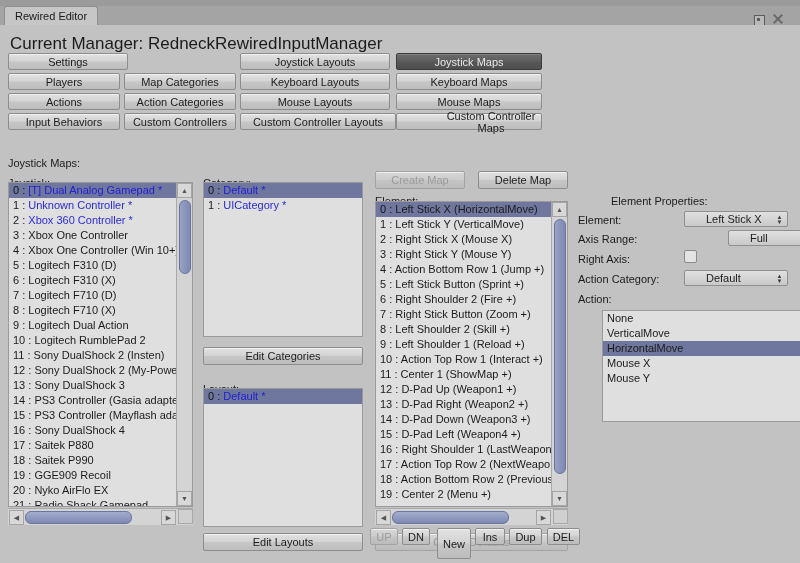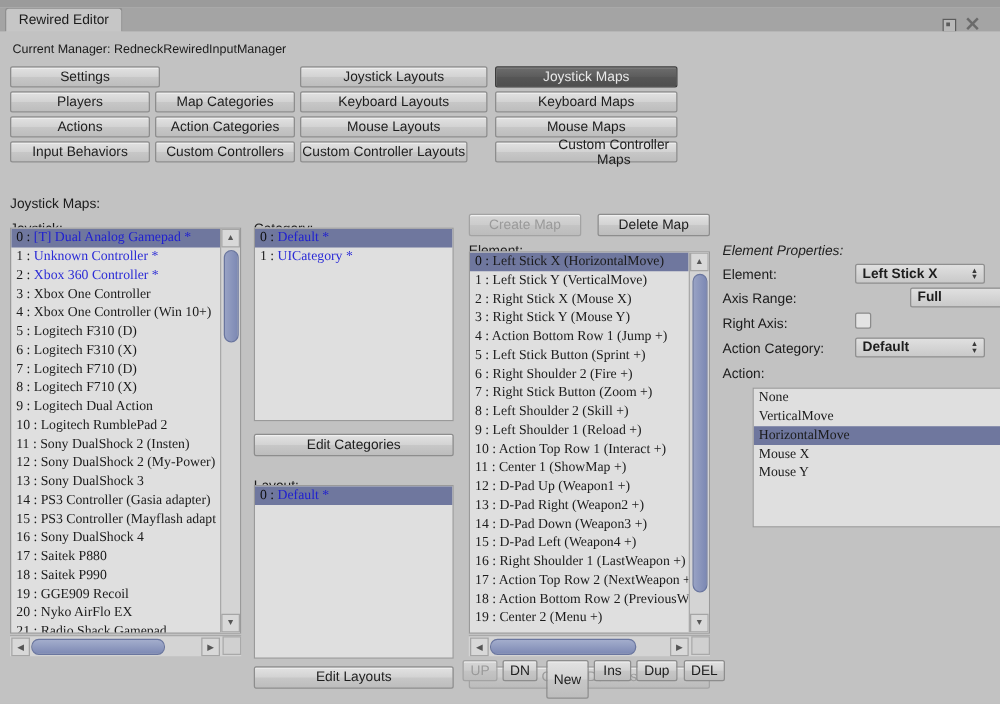--- a/index.html
+++ b/index.html
@@ -46,21 +46,21 @@
   .btn.active{
     background:linear-gradient(to bottom,#6d6d6d 0%,#5c5c5c 50%,#565656 52%,#4f4f4f 100%);
     border:1px solid #3c3c3c;color:#e8e8e8;box-shadow:inset 0 1px 0 #7d7d7d;}
   .btn.disabled{color:#9a9a9a;
     background:linear-gradient(to bottom,#d6d6d6 0%,#cccccc 48%,#c4c4c4 52%,#bcbcbc 100%);
     border-color:#a3a3a3;}
 
   
   .listbox{position:absolute;box-sizing:border-box;background:#dfdfdf;
     border:1px solid #9a9a9a;overflow:hidden;}
-  .listbox .inner{position:absolute;left:0;top:0;right:0;bottom:0;overflow:hidden;font-family:Liberation Serif, serif;}
+  .listbox .inner{position:absolute;left:0;top:0;right:0;bottom:0;overflow:hidden;}
   .row{height:15px;line-height:15px;padding-left:4px;font-size:11px;color:#1b1b1b;
     white-space:nowrap;overflow:hidden;}
   .row.sel{background:#6f779e;}
   .row .blue{color:#2b2bd6;}
   .row.sel .blue{color:#2020d0;}
   .row.sel .idx{color:#111;}
 
   
   .vsb{position:absolute;width:15px;background:#d4d4d4;border-left:1px solid #a9a9a9;}
   .hsb{position:absolute;height:15px;background:#d4d4d4;border-top:1px solid #a9a9a9;}
@@ -68,21 +68,21 @@
     display:flex;align-items:center;justify-content:center;font-size:7px;color:#555;}
   .thumb{position:absolute;background:linear-gradient(to right,#98a2c4,#7d89b4);
     border:1px solid #6a769f;border-radius:6px;}
   .thumb-h{position:absolute;background:linear-gradient(to bottom,#a3adcc,#7d89b4);
     border:1px solid #6a769f;border-radius:6px;}
 
   
   .popup{position:absolute;box-sizing:border-box;height:16px;
     background:linear-gradient(to bottom,#e0e0e0,#c9c9c9);
     border:1px solid #8f8f8f;border-radius:2px;font-size:11px;color:#1d1d1d;
-    padding-left:5px;line-height:14px;font-weight:bold;}
+    padding-left:21px;line-height:14px;}
   .popup .arrows{position:absolute;right:4px;top:1px;width:7px;height:13px;
     display:flex;flex-direction:column;align-items:center;justify-content:center;
     font-size:6px;line-height:5px;color:#3a3a3a;}
 
   .checkbox{position:absolute;width:13px;height:13px;box-sizing:border-box;
     background:#e3e3e3;border:1px solid #8b8b8b;border-radius:2px;}
 
   .corner{position:absolute;width:15px;height:15px;background:#d0d0d0;border:1px solid #a9a9a9;box-sizing:border-box;}
 </style>
 </head>
@@ -97,35 +97,35 @@
     <div class="win-icons">
       <div class="ic-lock"></div>
       <div class="ic-x"></div>
       <div class="ic-menu-dot"></div>
       <div class="ic-menu"></div>
     </div>
   </div>
 
   <div class="body-area">
 
-    <div class="lbl" style="left:10px;top:9px;font-size:10px;">Current Manager: RedneckRewiredInputManager</div>
+    <div class="lbl" style="left:10px;top:9px;font-size:17px;">Current Manager: RedneckRewiredInputManager</div>
 
     <div class="btn" style="left:8px;top:28px;width:120px;height:17px;">Settings</div>
     <div class="btn" style="left:8px;top:48px;width:112px;height:17px;">Players</div>
     <div class="btn" style="left:8px;top:88px;width:112px;height:17px;">Input Behaviors</div>
     <div class="btn" style="left:8px;top:68px;width:112px;height:17px;">Actions</div>
 
     <div class="btn" style="left:124px;top:48px;width:112px;height:17px;">Map Categories</div>
     <div class="btn" style="left:124px;top:68px;width:112px;height:17px;">Action Categories</div>
     <div class="btn" style="left:124px;top:88px;width:112px;height:17px;">Custom Controllers</div>
 
     <div class="btn" style="left:240px;top:28px;width:150px;height:17px;">Joystick Layouts</div>
     <div class="btn" style="left:240px;top:48px;width:150px;height:17px;">Keyboard Layouts</div>
     <div class="btn" style="left:240px;top:68px;width:150px;height:17px;">Mouse Layouts</div>
-    <div class="btn" style="left:240px;top:88px;width:134px;height:17px;">Custom Controller Layouts</div>
+    <div class="btn" style="left:240px;top:88px;width:156px;height:17px;">Custom Controller Layouts</div>
 
     <div class="btn active" style="left:396px;top:28px;width:146px;height:17px;">Joystick Maps</div>
     <div class="btn" style="left:396px;top:48px;width:146px;height:17px;">Keyboard Maps</div>
     <div class="btn" style="left:396px;top:68px;width:146px;height:17px;">Mouse Maps</div>
     <div class="btn" style="left:396px;top:88px;width:146px;height:17px;padding-left:44px;">Custom Controller Maps</div>
 
     <div class="lbl" style="left:8px;top:132px;">Joystick Maps:</div>
 
     <div class="lbl" style="left:8px;top:152px;">Joystick:</div>
     <div class="listbox" style="left:8px;top:157px;width:185px;height:325px;">
@@ -217,21 +217,21 @@
       </div>
     </div>
     <div class="hsb" style="left:375px;top:483px;width:193px;height:16px;">
       <div class="sb-arrow" style="left:1px;top:1px;">◀</div>
       <div class="sb-arrow" style="right:17px;top:1px;">▶</div>
       <div class="thumb-h" style="left:17px;top:2px;width:115px;height:11px;"></div>
       <div class="corner" style="right:0;top:0;"></div>
     </div>
     <div class="btn disabled" style="left:375px;top:508px;width:193px;height:18px;">Create Defaults</div>
 
-    <div class="lbl" style="left:578px;top:170px;font-style:italic;">Element Properties:</div>
+    <div class="lbl" style="left:611px;top:170px;">Element Properties:</div>
 
     <div class="lbl" style="left:578px;top:189px;">Element:</div>
     <div class="popup" style="left:684px;top:186px;width:104px;">
       <span>Left Stick X</span>
       <span class="arrows">▲<br>▼</span>
     </div>
 
     <div class="lbl" style="left:578px;top:208px;">Axis Range:</div>
     <div class="popup" style="left:684px;top:205px;width:104px;margin-left:44px;">
       <span>Full</span>

